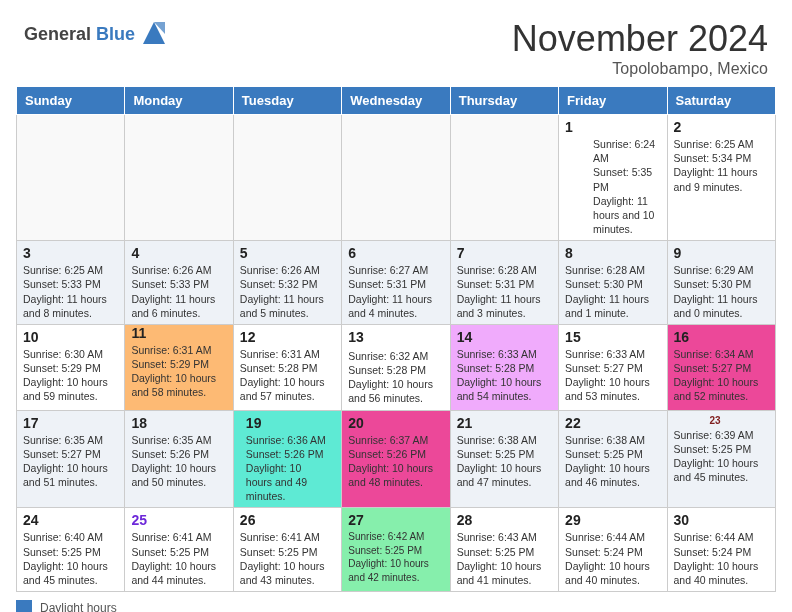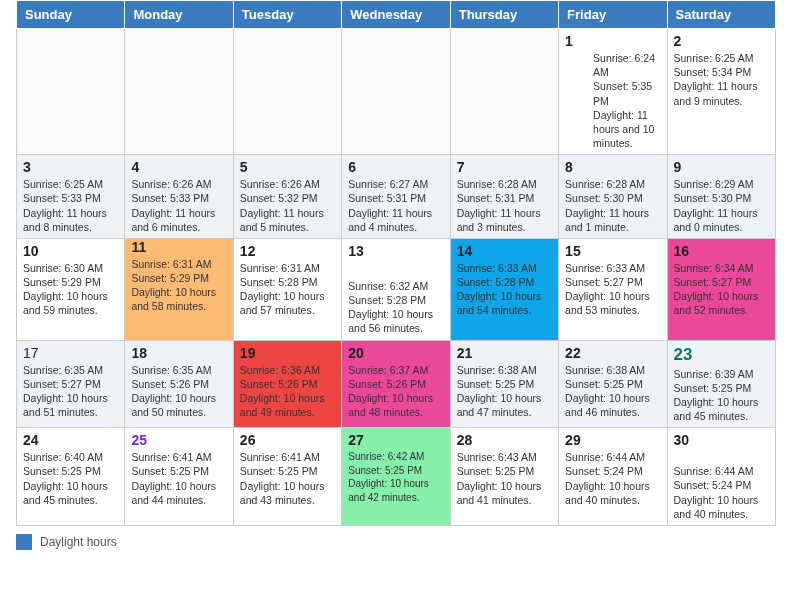--- a/index.html
+++ b/index.html
@@ -16,20 +16,38 @@
     
     .legend { display: flex; align-items: center; gap: 8px; padding: 8px 16px; font-size: 12px; color: #555; }
     .legend-box { width: 16px; height: 16px; background: #3a7abf; display: inline-block; }
 
     table { width: calc(100% - 32px); margin: 0 16px; border-collapse: collapse; }
   </style>
 </head>
 <body>
 
 <div>
+  <div class="header">
+    <div class="logo">
+      <div style="font-size:18px;font-weight:bold;color:#333;line-height:1.2;">
+        <span style="color:#444;">General</span>
+        <span style="color:#3a7abf;">Blue</span>
+      </div>
+      <div style="margin-left:4px;">
+        <svg width="30" height="30" viewBox="0 0 30 30">
+          <polygon points="4,26 15,4 26,26" fill="#3a7abf"></polygon>
+          <polygon points="15,4 26,4 26,16" fill="#3a7abf" opacity="0.7"></polygon>
+        </svg>
+      </div>
+    </div>
+    <div class="title-section">
+      <div class="month-title">November 2024</div>
+      <div class="location">Topolobampo, Mexico</div>
+    </div>
+  </div>
 
   <table>
     <thead>
       <tr>
         <th class="day-header">Sunday</th>
         <th class="day-header">Monday</th>
         <th class="day-header">Tuesday</th>
         <th class="day-header">Wednesday</th>
         <th class="day-header">Thursday</th>
         <th class="day-header">Friday</th>
@@ -113,58 +131,58 @@
 Sunset: 5:29 PM
 Daylight: 10 hours and 58 minutes.</div>
           </td>
           <td style="border: 1px solid rgb(204, 204, 204); padding: 4px 6px; vertical-align: top; width: 14.28%; min-height: 80px; background: rgb(255, 255, 255);">
             <div style="font-weight: bold; font-size: 14px; color: rgb(34, 34, 34); margin-bottom: 2px;">12</div>
             <div style="font-size: 10.5px; color: rgb(51, 51, 51); line-height: 1.35; white-space: pre-line;">Sunrise: 6:31 AM
 Sunset: 5:28 PM
 Daylight: 10 hours and 57 minutes.</div>
           </td>
           <td style="border: 1px solid rgb(204, 204, 204); padding: 4px 6px; vertical-align: top; width: 14.28%; min-height: 80px; background: rgb(255, 255, 255);">
-            <div style="font-weight: bold; font-size: 14px; color: rgb(34, 34, 34); margin-bottom: 20px;">13</div>
+            <div style="font-weight: bold; font-size: 14px; color: rgb(34, 34, 34); margin-bottom: 4px;">13</div>
             <div style="font-size: 10.5px; color: rgb(51, 51, 51); line-height: 1.35; white-space: pre-line;">Sunrise: 6:32 AM
 Sunset: 5:28 PM
 Daylight: 10 hours and 56 minutes.</div>
           </td>
-          <td style="border: 1px solid rgb(204, 204, 204); padding: 4px 6px; vertical-align: top; width: 14.28%; min-height: 80px; background: #0ea5e9;">
+          <td style="border: 1px solid rgb(204, 204, 204); padding: 4px 6px; vertical-align: top; width: 14.28%; min-height: 80px; background: #f0abfc;">
             <div style="font-weight: bold; font-size: 14px; color: rgb(34, 34, 34); margin-bottom: 2px;">14</div>
             <div style="font-size: 10.5px; color: rgb(51, 51, 51); line-height: 1.35; white-space: pre-line;">Sunrise: 6:33 AM
 Sunset: 5:28 PM
 Daylight: 10 hours and 54 minutes.</div>
           </td>
           <td style="border: 1px solid rgb(204, 204, 204); padding: 4px 6px; vertical-align: top; width: 14.28%; min-height: 80px; background: rgb(255, 255, 255);">
             <div style="font-weight: bold; font-size: 14px; color: rgb(34, 34, 34); margin-bottom: 2px;">15</div>
             <div style="font-size: 10.5px; color: rgb(51, 51, 51); line-height: 1.35; white-space: pre-line;">Sunrise: 6:33 AM
 Sunset: 5:27 PM
 Daylight: 10 hours and 53 minutes.</div>
           </td>
           <td style="border: 1px solid rgb(204, 204, 204); padding: 4px 6px; vertical-align: top; width: 14.28%; min-height: 80px; background: #ec4899;">
             <div style="font-weight: bold; font-size: 14px; color: rgb(34, 34, 34); margin-bottom: 2px;">16</div>
             <div style="font-size: 10.5px; color: rgb(51, 51, 51); line-height: 1.35; white-space: pre-line;">Sunrise: 6:34 AM
 Sunset: 5:27 PM
 Daylight: 10 hours and 52 minutes.</div>
           </td>
         </tr>
         <tr>
           <td style="border: 1px solid rgb(204, 204, 204); padding: 4px 6px; vertical-align: top; width: 14.28%; min-height: 80px; background: rgb(238, 242, 247);">
-            <div style="font-weight: normal; font-size: 14px; color: rgb(34, 34, 34); margin-bottom: 2px;">17</div>
+            <div style="font-weight: bold; font-size: 14px; color: rgb(34, 34, 34); margin-bottom: 2px;">17</div>
             <div style="font-size: 10.5px; color: rgb(51, 51, 51); line-height: 1.35; white-space: pre-line;">Sunrise: 6:35 AM
 Sunset: 5:27 PM
 Daylight: 10 hours and 51 minutes.</div>
           </td>
           <td style="border: 1px solid rgb(204, 204, 204); padding: 4px 6px; vertical-align: top; width: 14.28%; min-height: 80px; background: rgb(238, 242, 247);">
             <div style="font-weight: bold; font-size: 14px; color: rgb(34, 34, 34); margin-bottom: 2px;">18</div>
             <div style="font-size: 10.5px; color: rgb(51, 51, 51); line-height: 1.35; white-space: pre-line;">Sunrise: 6:35 AM
 Sunset: 5:26 PM
 Daylight: 10 hours and 50 minutes.</div>
           </td>
-          <td style="border: 1px solid rgb(204, 204, 204); padding: 4px 6px; vertical-align: top; width: 14.28%; min-height: 80px; background: #ef4444;">
+          <td style="border: 1px solid rgb(204, 204, 204); padding: 4px 12px; vertical-align: top; width: 14.28%; min-height: 80px; background: #5eead4;">
             <div style="font-weight: bold; font-size: 14px; color: rgb(34, 34, 34); margin-bottom: 2px;">19</div>
             <div style="font-size: 10.5px; color: rgb(51, 51, 51); line-height: 1.35; white-space: pre-line;">Sunrise: 6:36 AM
 Sunset: 5:26 PM
 Daylight: 10 hours and 49 minutes.</div>
           </td>
           <td style="border: 1px solid rgb(204, 204, 204); padding: 4px 6px; vertical-align: top; width: 14.28%; min-height: 80px; background: #ec4899;">
             <div style="font-weight: bold; font-size: 14px; color: rgb(34, 34, 34); margin-bottom: 2px;">20</div>
             <div style="font-size: 10.5px; color: rgb(51, 51, 51); line-height: 1.35; white-space: pre-line;">Sunrise: 6:37 AM
 Sunset: 5:26 PM
 Daylight: 10 hours and 48 minutes.</div>
@@ -175,21 +193,21 @@
 Sunset: 5:25 PM
 Daylight: 10 hours and 47 minutes.</div>
           </td>
           <td style="border: 1px solid rgb(204, 204, 204); padding: 4px 6px; vertical-align: top; width: 14.28%; min-height: 80px; background: rgb(238, 242, 247);">
             <div style="font-weight: bold; font-size: 14px; color: rgb(34, 34, 34); margin-bottom: 2px;">22</div>
             <div style="font-size: 10.5px; color: rgb(51, 51, 51); line-height: 1.35; white-space: pre-line;">Sunrise: 6:38 AM
 Sunset: 5:25 PM
 Daylight: 10 hours and 46 minutes.</div>
           </td>
           <td style="border: 1px solid rgb(204, 204, 204); padding: 4px 6px; vertical-align: top; width: 14.28%; min-height: 80px; background: rgb(238, 242, 247);">
-            <div style="font-weight: bold; font-size: 17px; color: #0f766e; margin-bottom: 2px;">23</div>
+            <div style="font-weight: bold; font-size: 10px; color: #7f1d1d; margin-bottom: 2px; margin-left: 36px;">23</div>
             <div style="font-size: 10.5px; color: rgb(51, 51, 51); line-height: 1.35; white-space: pre-line;">Sunrise: 6:39 AM
 Sunset: 5:25 PM
 Daylight: 10 hours and 45 minutes.</div>
           </td>
         </tr>
         <tr>
           <td style="border: 1px solid rgb(204, 204, 204); padding: 4px 6px; vertical-align: top; width: 14.28%; min-height: 80px; background: rgb(255, 255, 255);">
             <div style="font-weight: bold; font-size: 14px; color: rgb(34, 34, 34); margin-bottom: 2px;">24</div>
             <div style="font-size: 10.5px; color: rgb(51, 51, 51); line-height: 1.35; white-space: pre-line;">Sunrise: 6:40 AM
 Sunset: 5:25 PM
@@ -219,21 +237,21 @@
 Sunset: 5:25 PM
 Daylight: 10 hours and 41 minutes.</div>
           </td>
           <td style="border: 1px solid rgb(204, 204, 204); padding: 4px 6px; vertical-align: top; width: 14.28%; min-height: 80px; background: rgb(255, 255, 255);">
             <div style="font-weight: bold; font-size: 14px; color: rgb(34, 34, 34); margin-bottom: 2px;">29</div>
             <div style="font-size: 10.5px; color: rgb(51, 51, 51); line-height: 1.35; white-space: pre-line;">Sunrise: 6:44 AM
 Sunset: 5:24 PM
 Daylight: 10 hours and 40 minutes.</div>
           </td>
           <td style="border: 1px solid rgb(204, 204, 204); padding: 4px 6px; vertical-align: top; width: 14.28%; min-height: 80px; background: rgb(255, 255, 255);">
-            <div style="font-weight: bold; font-size: 14px; color: rgb(34, 34, 34); margin-bottom: 16px;">30</div>
+            <div style="font-weight: bold; font-size: 14px; color: rgb(34, 34, 34); margin-bottom: 2px;">30</div>
             <div style="font-size: 10.5px; color: rgb(51, 51, 51); line-height: 1.35; white-space: pre-line;">Sunrise: 6:44 AM
 Sunset: 5:24 PM
 Daylight: 10 hours and 40 minutes.</div>
           </td>
         </tr>
       </tbody>
   </table>
 
   <div class="legend">
     <div class="legend-box"></div>

